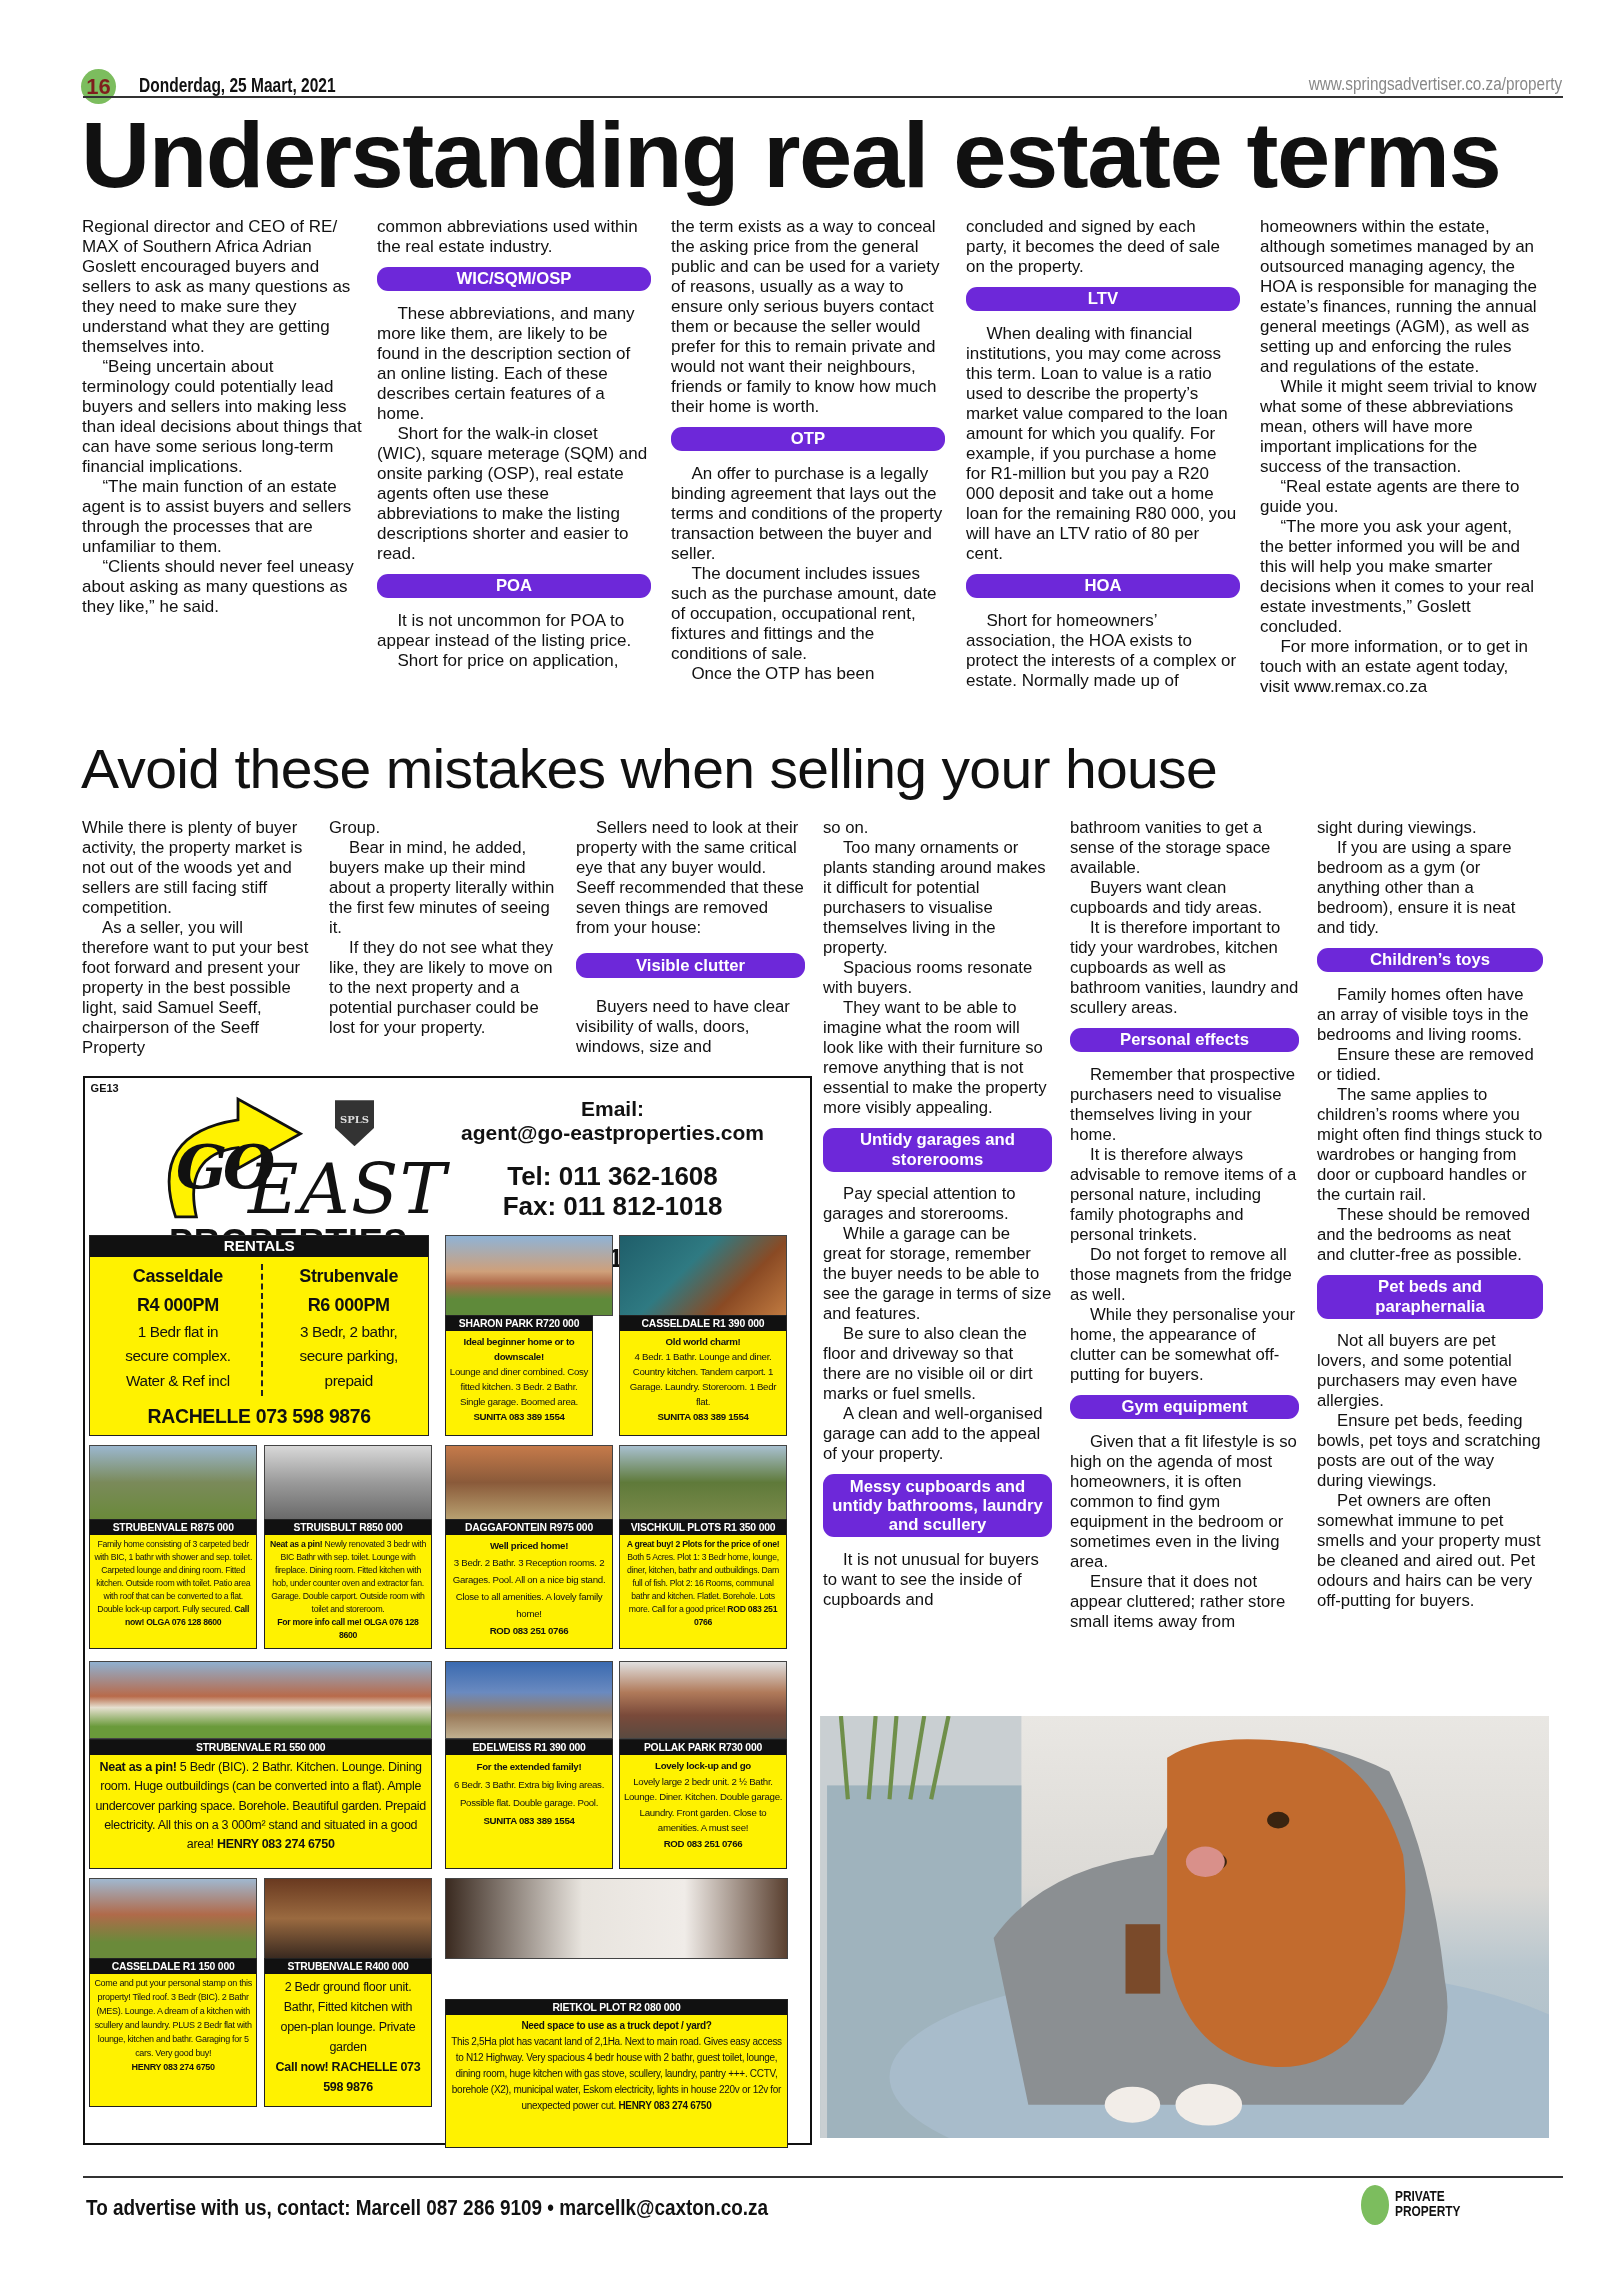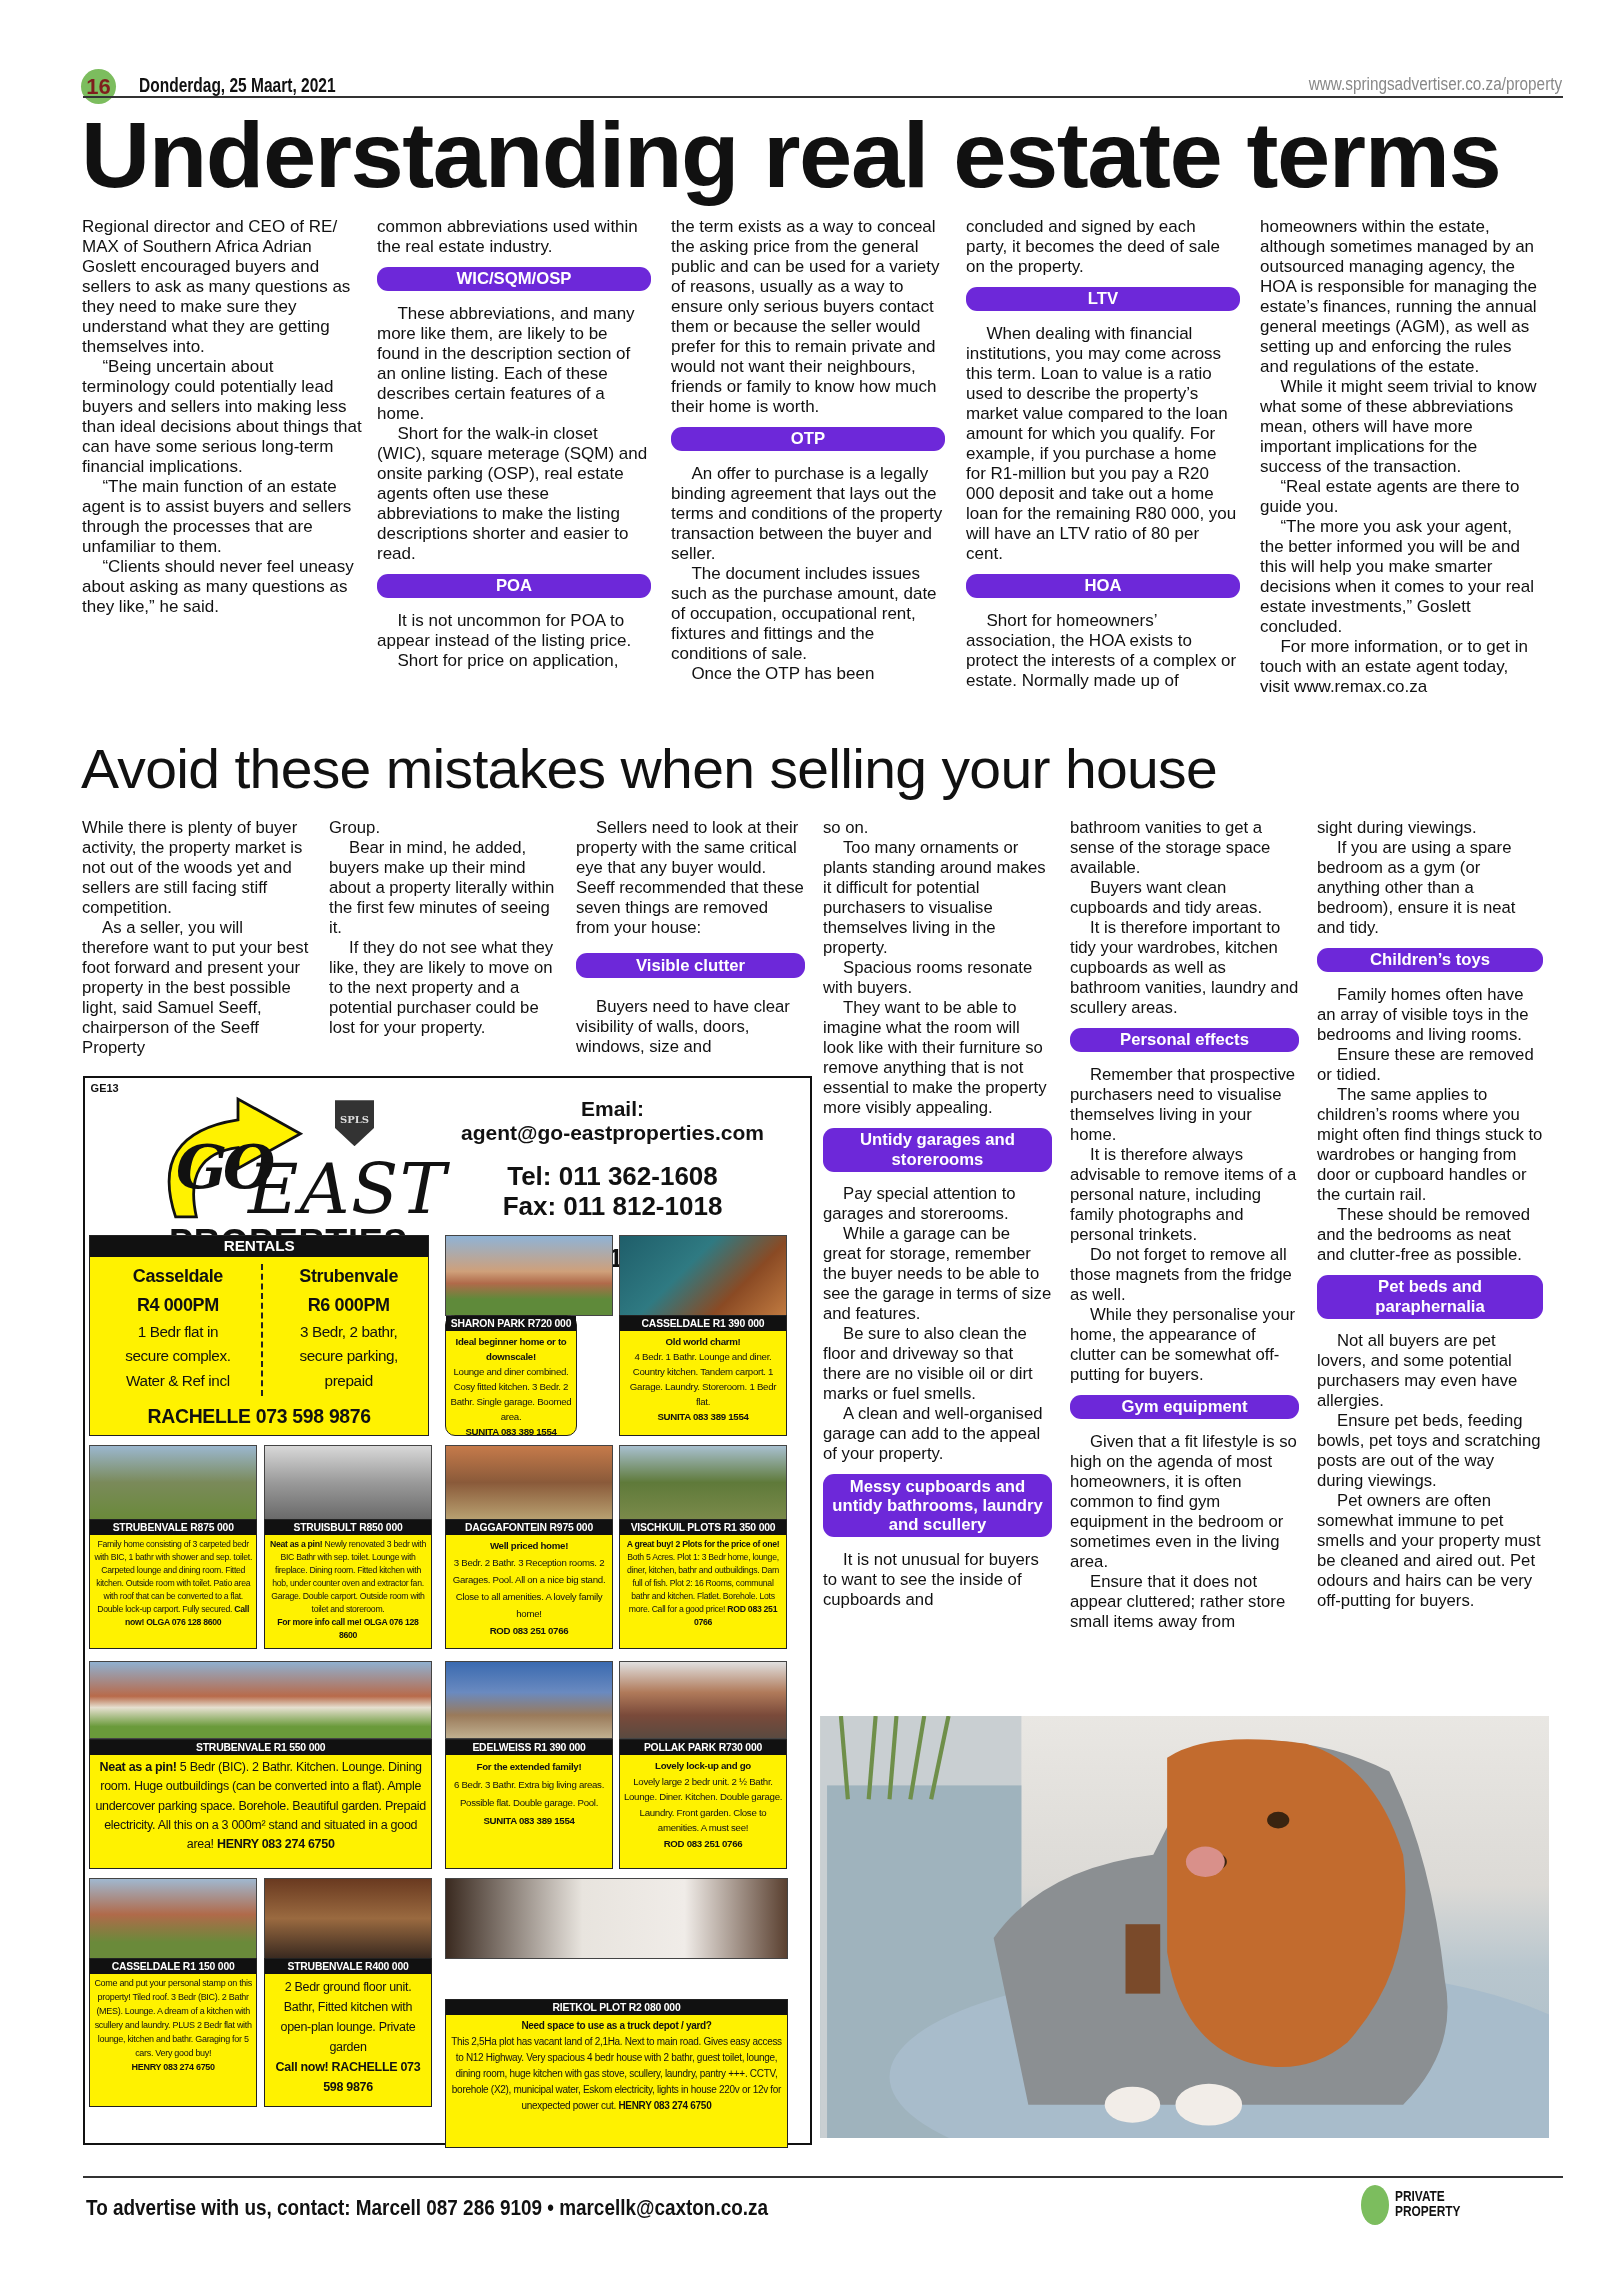--- a/index.html
+++ b/index.html
@@ -233,21 +233,21 @@
       <div class="place">Strubenvale</div>
       <div class="price">R6 000PM</div>
       <div>3 Bedr, 2 bathr,</div>
       <div>secure parking,</div>
       <div>prepaid</div>
     </div>
     <div class="rentals-contact">RACHELLE 073 598 9876</div>
   </div>
 
   <div class="photo" style="left:360px; top:157px; width:168px; height:81px; background:linear-gradient(180deg,#8fb3d6 0%,#cfa07a 45%,#b06a4a 60%,#5f8a3a 80%);"></div>
-  <div class="card" style="left:360px; top:237px; width:132px; height:121px;border-radius:10px;">
+  <div class="card" style="left:360px; top:237px; width:148px; height:121px;">
     <div class="card-title">SHARON PARK R720 000</div>
     <div class="card-body">
       <b>Ideal beginner home or to downscale!</b><br>
       <span>Lounge and diner combined. Cosy fitted kitchen. 3 Bedr. 2 Bathr. Single garage. Boomed area.</span><br>
       <b>SUNITA 083 389 1554</b>
     </div>
   </div>
 
   <div class="photo" style="left:534px; top:157px; width:168px; height:81px; background:linear-gradient(135deg,#1f5e6a 0%,#2f7a82 40%,#8a4a24 70%,#c07a40 100%);"></div>
   <div class="card" style="left:534px; top:237px; width:168px; height:121px;">

